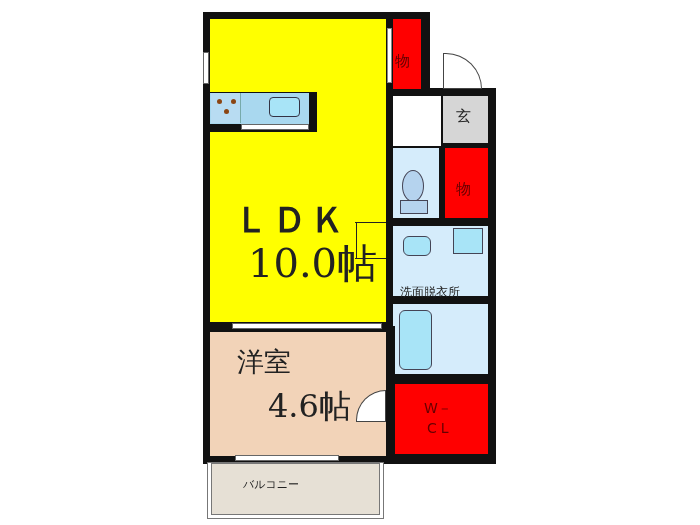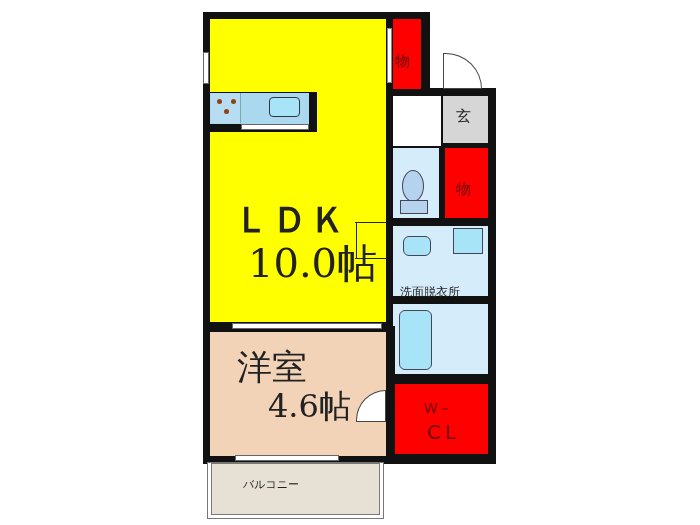--- a/index.html
+++ b/index.html
@@ -57,26 +57,26 @@
 <div class="abs blue" style="left:393px;top:226px;width:95px;height:70px;"></div>
 <div class="abs" style="left:403px;top:236px;width:28px;height:20px;border:1px solid #445;border-radius:6px;background:#a8e4f7;"></div>
 <div class="abs" style="left:453px;top:228px;width:30px;height:26px;border:1px solid #445;background:#a8e4f7;"></div>
 <div class="lbl" style="left:400px;top:284px;font-size:12px;">洗面脱衣所</div>
 
 <div class="abs blue" style="left:393px;top:304px;width:95px;height:70px;"></div>
 <div class="abs" style="left:399px;top:310px;width:33px;height:60px;border:1px solid #445;border-radius:6px;background:#a8e4f7;"></div>
 
 <div class="abs red" style="left:393px;top:384px;width:95px;height:70px;"></div>
 <div class="lbl" style="left:424px;top:400px;font-size:14px;color:#600;">W－</div>
-<div class="lbl" style="left:427px;top:420px;font-size:20px;color:#600;letter-spacing:4px;">CL</div>
+<div class="lbl" style="left:427px;top:420px;font-size:14px;color:#600;letter-spacing:4px;">CL</div>
 
 <div class="abs wall" style="left:203px;top:326px;width:192px;height:138px;"></div>
 <div class="abs" style="left:210px;top:332px;width:176px;height:124px;background:#f2d3b8;"></div>
 <div class="abs" style="left:232px;top:323px;width:150px;height:6px;background:#fff;border:1px solid #666;"></div>
-<div class="lbl" style="left:237px;top:344px;font-size:35px;">洋室</div>
+<div class="lbl" style="left:237px;top:344px;font-size:27px;">洋室</div>
 <div class="lbl" style="left:236px;top:385px;font-size:32px;font-family:'DejaVu Serif',serif;margin-left:32px;">4.6帖</div>
 <div class="abs" style="left:356px;top:390px;width:30px;height:32px;border-top-left-radius:30px;border:1px solid #444;background:#fff;"></div>
 
 <div class="abs" style="left:235px;top:455px;width:104px;height:6px;background:#fff;border:1px solid #666;"></div>
 
 <div class="abs" style="left:207px;top:462px;width:177px;height:57px;border:1px solid #777;background:#fff;"></div>
 <div class="abs" style="left:211px;top:463px;width:169px;height:52px;background:#e6e0d5;border:1px solid #777;"></div>
 <div class="lbl" style="left:243px;top:477px;font-size:11px;">バルコニー</div>
 
 </body></html>

